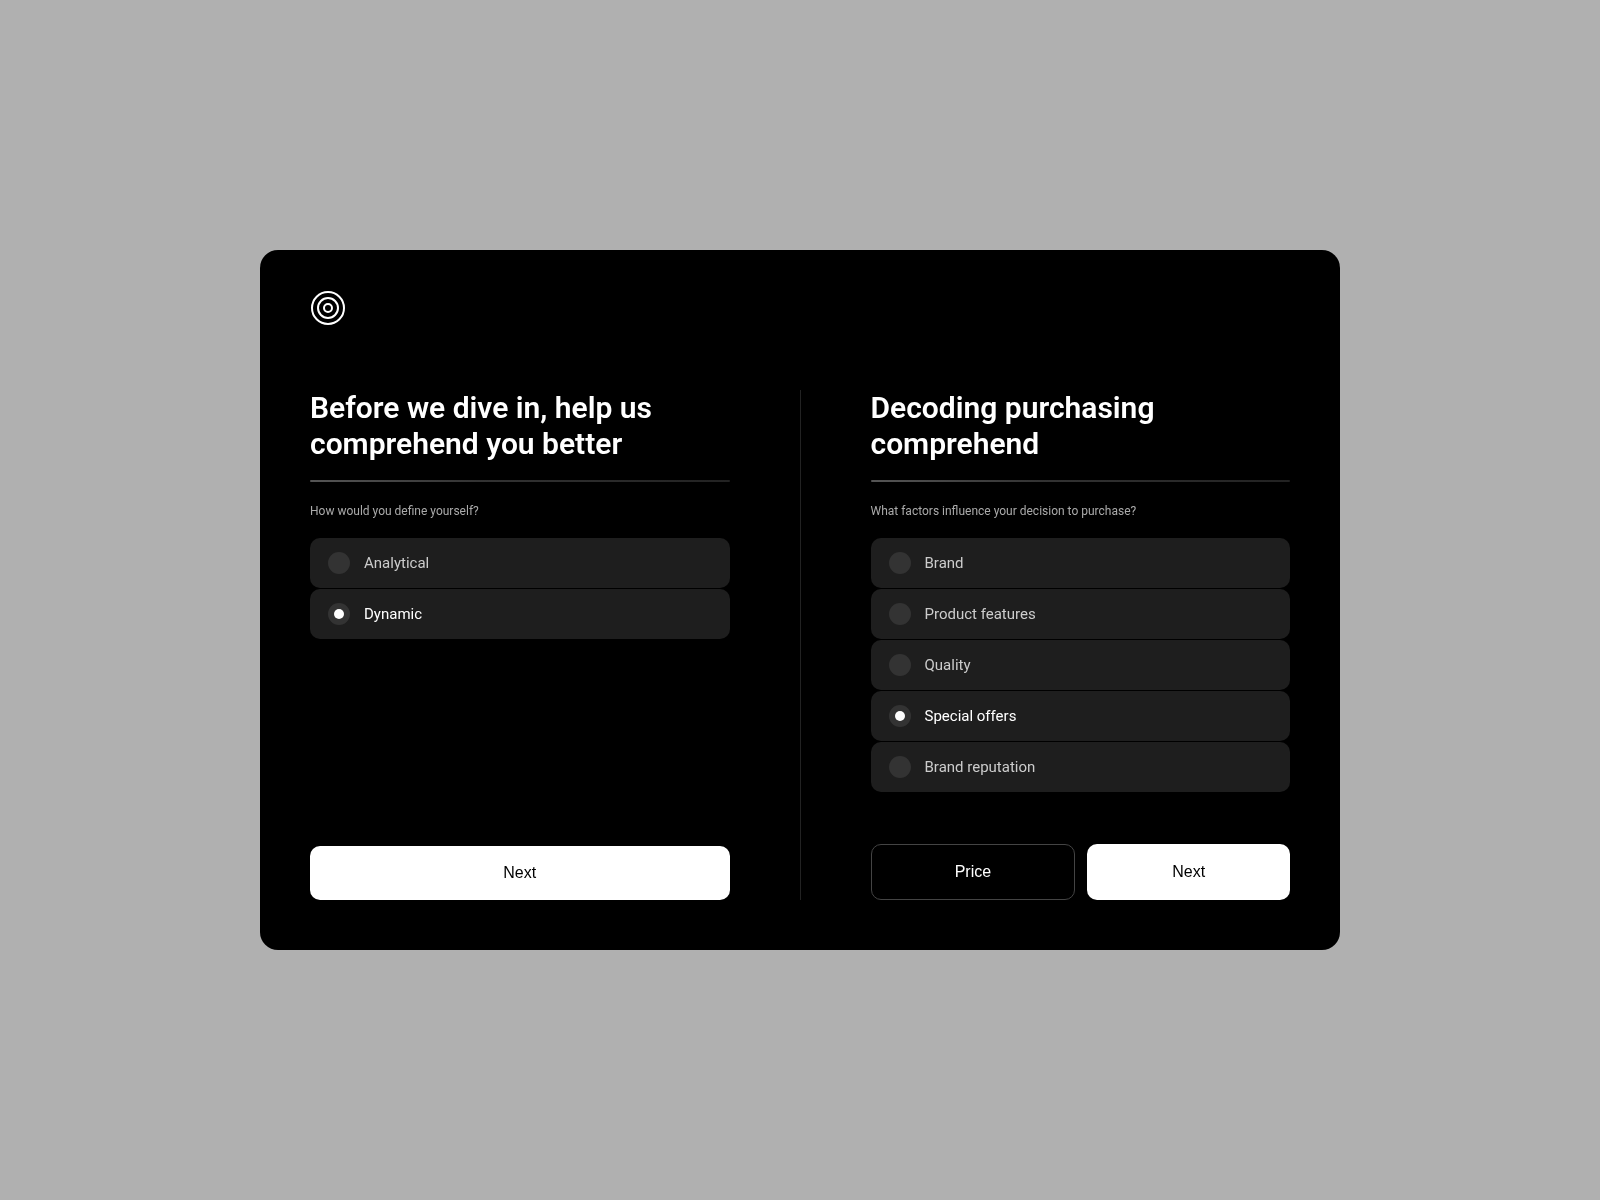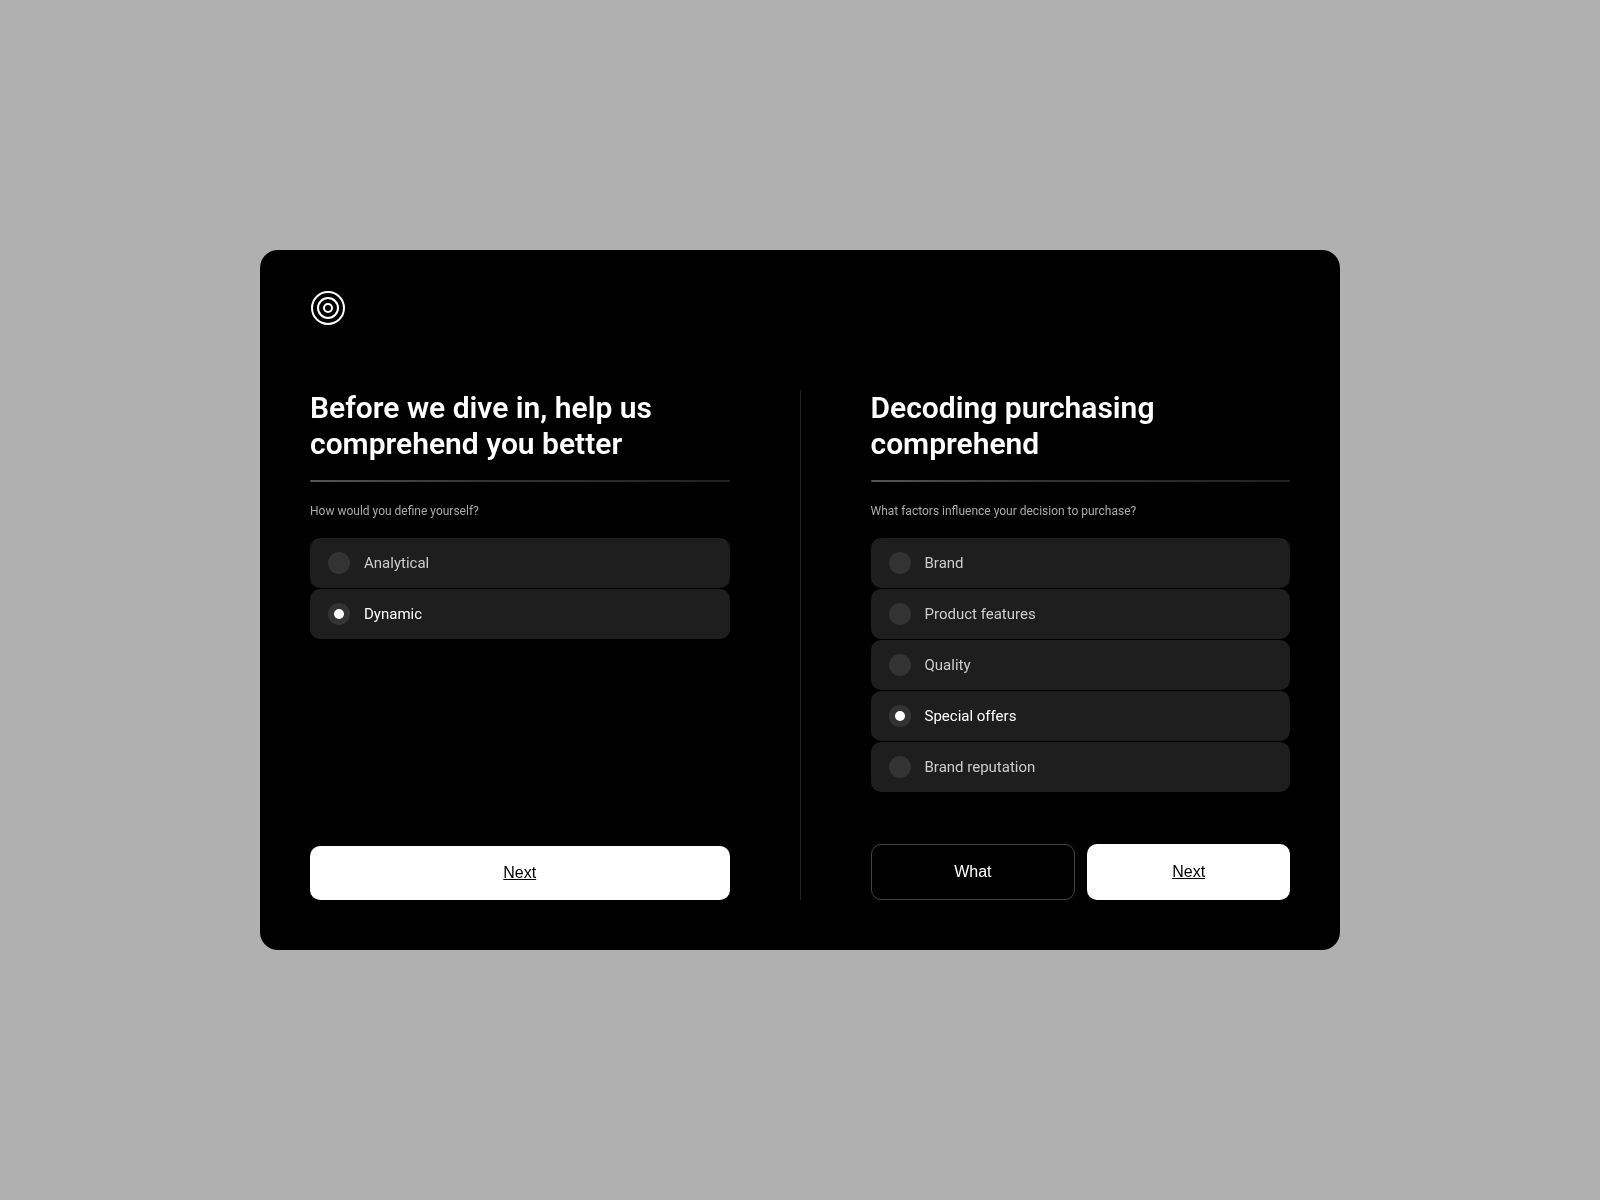--- a/index.html
+++ b/index.html
@@ -113,21 +113,20 @@
     }
 
     .option-item.selected .option-label {
       color: #ffffff;
     }
 
     .buttons-row {
       display: flex;
       gap: 12px;
       margin-top: 28px;
-      text-decoration: underline;
     }
 
     .btn-next-left {
       flex: 1;
       background: #ffffff;
       color: #000000;
       border: none;
       border-radius: 10px;
       padding: 18px;
       font-size: 16px;
@@ -224,18 +223,18 @@
           <div class="radio-circle selected"></div>
           <span class="option-label">Special offers</span>
         </div>
         <div class="option-item">
           <div class="radio-circle"></div>
           <span class="option-label">Brand reputation</span>
         </div>
       </div>
 
       <div class="buttons-row">
-        <button class="btn-back">What</button>
+        <button class="btn-back">Price</button>
         <button class="btn-next-right">Next</button>
       </div>
     </div>
   </div>
 </div>
 
 </body></html>

